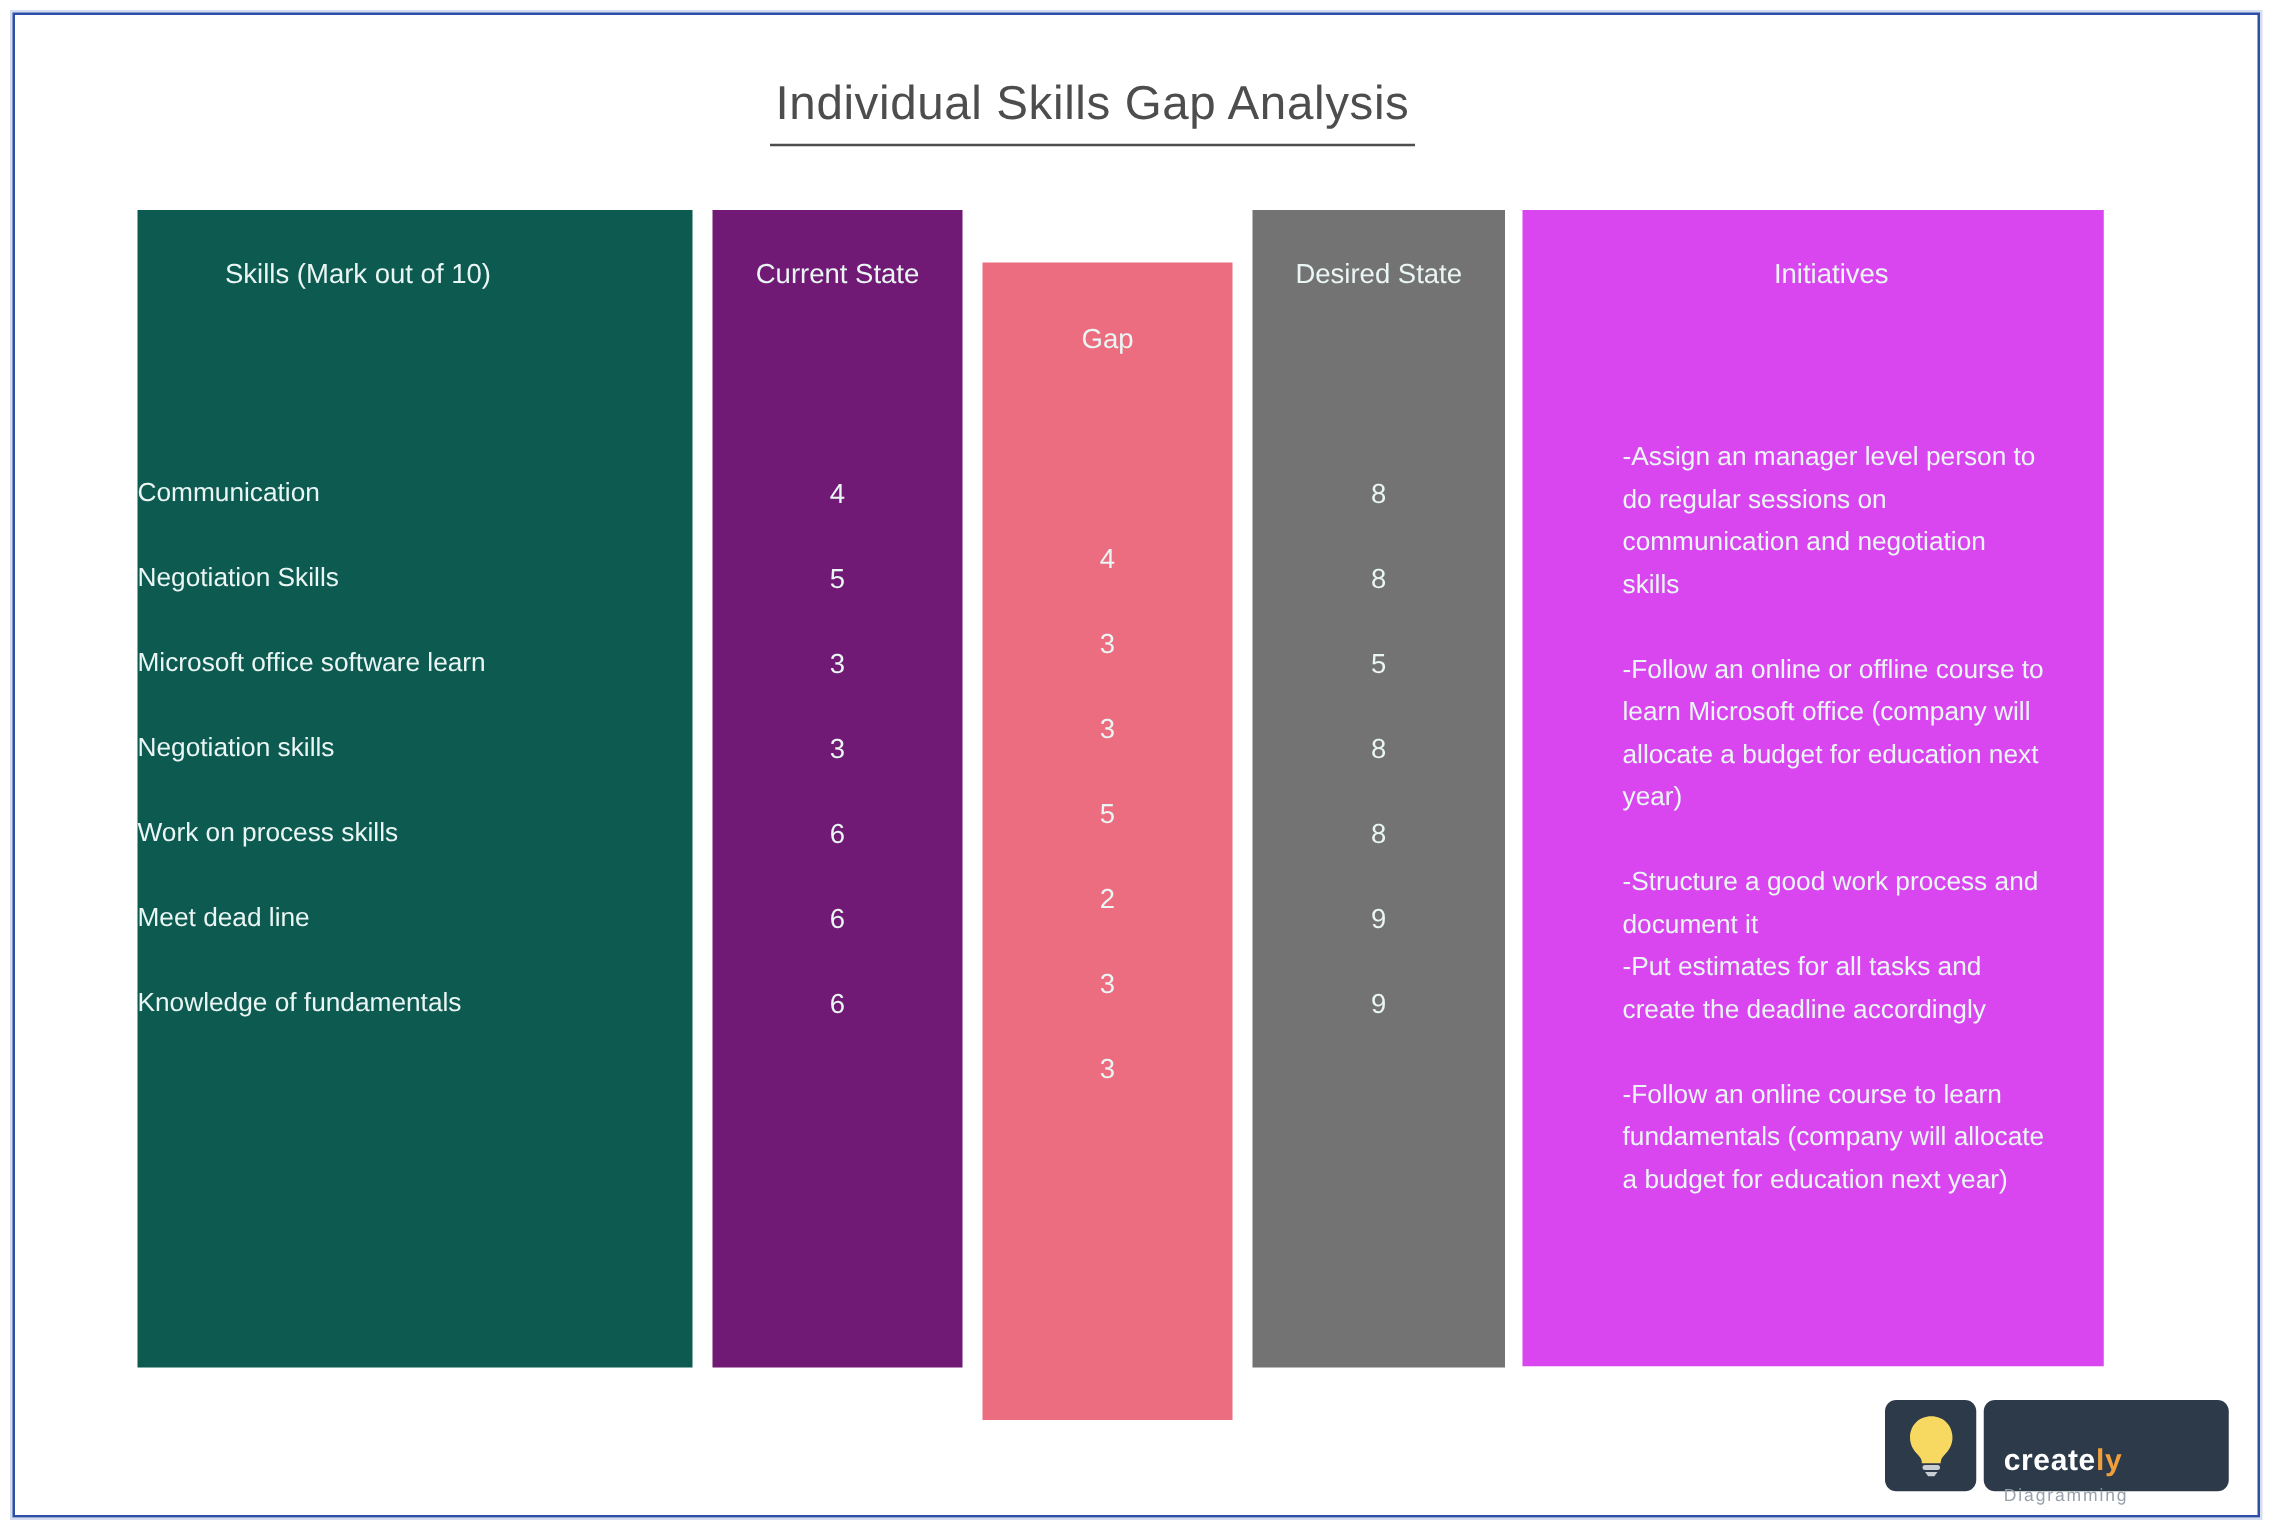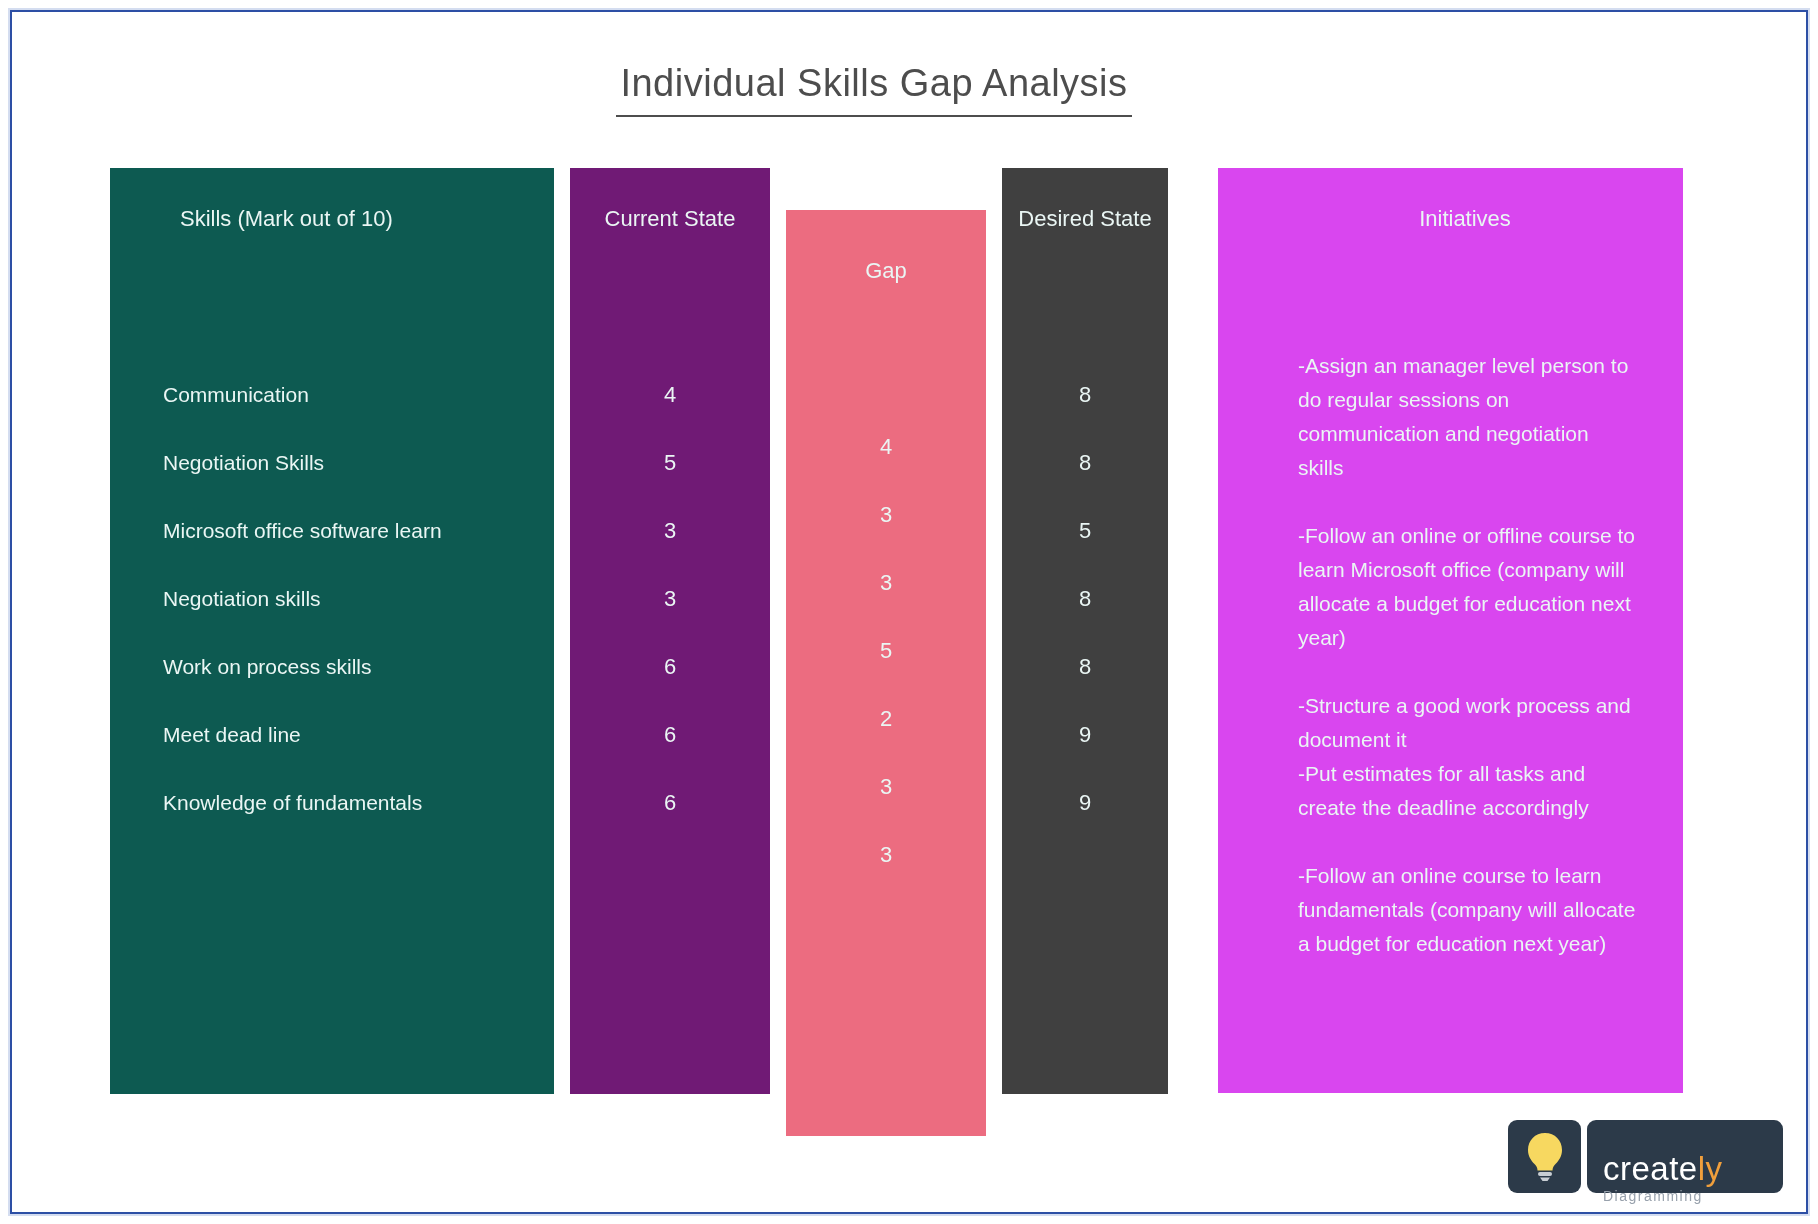--- a/index.html
+++ b/index.html
@@ -13,43 +13,43 @@
   }
   .title-wrap{position:absolute;top:62px;left:0;right:94px;text-align:center;margin-left:24px;}
   .title{
     display:inline-block;font-size:38px;color:#4d4d4d;letter-spacing:.5px;
     padding:0 4px 10px 4px;border-bottom:2px solid #4d4d4d;
   }
   .col{position:absolute;top:168px;height:926px;color:#eaf6f4;}
   .col-skills     {left:110px;width:444px;background:#0d5a51;}
   .col-current    {left:570px;width:200px;background:#701a75;}
   .col-gap        {left:786px;width:200px;background:#ec6c80;margin-top:42px;}
-  .col-desired    {left:1002px;width:166px;background:#404040;}
+  .col-desired    {left:1002px;width:202px;background:#737373;}
   .col-initiatives{left:1218px;width:436px;height:925px;background:#d946ef;padding-left:29px;}
   .col-header{font-size:22px;padding-top:38px;text-align:center;}
   .col-skills .col-header{text-align:left;padding-left:70px;}
   .col-gap .col-header{padding-top:48px;}
   .rows{margin-top:129px;}
   .row{height:68px;line-height:68px;font-size:22px;}
-  .skill-row{padding-left:53px;font-size:21px;}
+  .skill-row{font-size:21px;}
   .num-row{text-align:center;}
   .paras{margin-top:117px;padding:0 45px 0 51px;}
   .para{
     font-size:21px;line-height:34px;margin-bottom:34px;white-space:pre-line;
   }
   .logo{position:absolute;left:1508px;top:1120px;height:73px;display:flex;}
   .logo-bulb-box{
     width:73px;height:73px;background:#2c3a49;border-radius:9px;
     display:flex;align-items:center;justify-content:center;
   }
   .logo-text-box{
     width:196px;height:73px;background:#2c3a49;border-radius:9px;margin-left:6px;
     display:flex;flex-direction:column;justify-content:center;padding-left:16px;box-sizing:border-box;
   }
-  .brand{font-size:33px;font-weight:normal;color:#ffffff;line-height:34px;letter-spacing:.5px;margin-top:43px;}
+  .brand{font-size:24px;font-weight:bold;color:#ffffff;line-height:34px;letter-spacing:.5px;margin-top:43px;}
   .brand .accent{color:#f09f3c;}
   .tagline{font-size:14px;color:#98a1ac;letter-spacing:1.5px;margin-top:2px;}
 </style>
 </head>
 <body>
 
 <div class="canvas">
   <div class="frame"></div>
 
   <div class="title-wrap">

